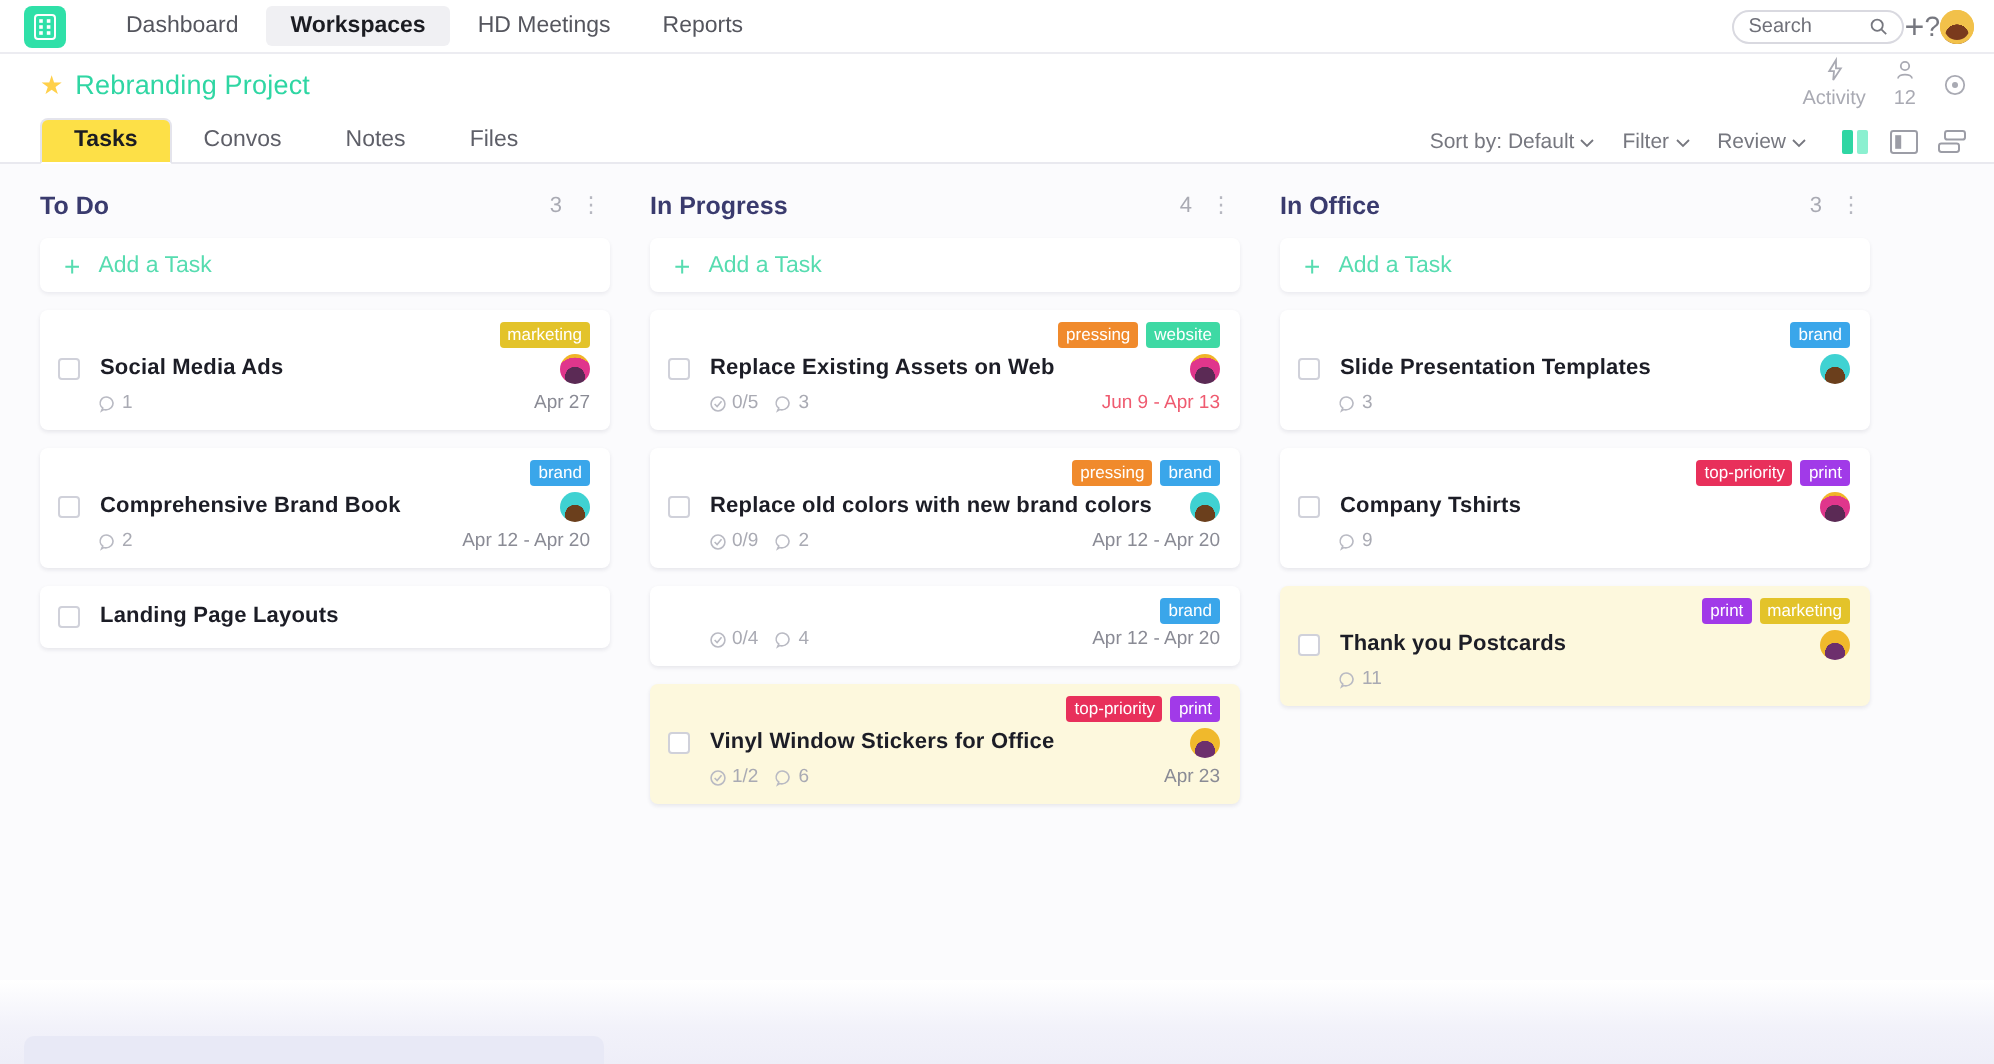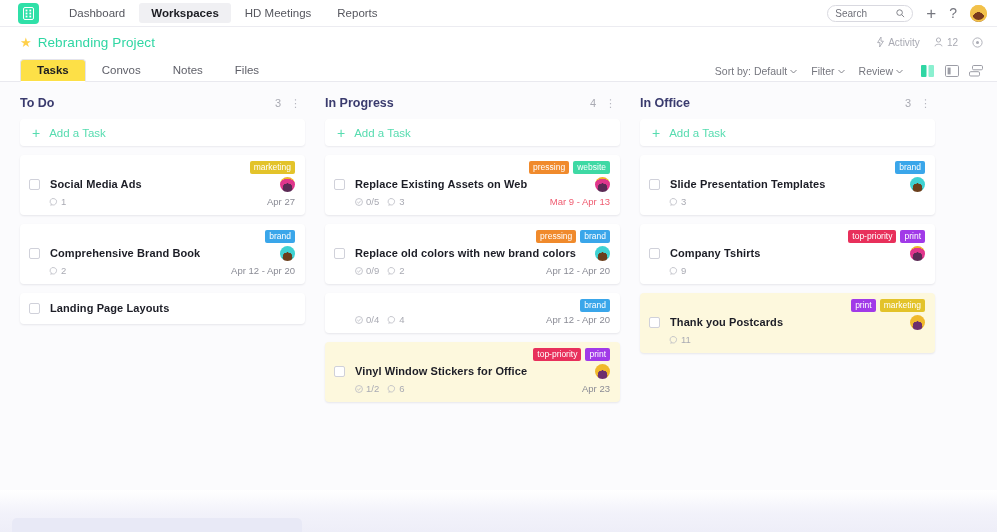--- a/index.html
+++ b/index.html
@@ -14,37 +14,37 @@
     width: 997px; height: 490px;
     background: #ffffff;
     display: flex; flex-direction: column;
   }
 
   
   .topnav {
     height: 27px; flex: 0 0 27px;
     border-bottom: 1px solid #ececf1;
     display: flex; align-items: center;
-    padding: 0 10px 0 18px;
+    padding: 0 10px 0 12px;
     background: #fff;
   }
   .logo {
     width: 21px; height: 21px; border-radius: 4px;
     background: #2fe0a8;
     display: flex; align-items: center; justify-content: center;
     flex: 0 0 21px;
   }
   .logo svg { display:block; }
   .navlinks { display: flex; align-items: center; margin-left: 18px; gap: 2px; }
   .navlink {
     font-size: 11.5px; color: #55565e; padding: 4px 12px;
     border-radius: 3px; white-space: nowrap; cursor: pointer;
   }
   .navlink.active { background: #f0f0f3; color: #1b1c22; font-weight: bold; }
-  .topright { margin-left: auto; display: flex; align-items: center; gap: 13px; }
+  .topright { margin-left: auto; display: flex; align-items: center; }
   .searchbox {
     width: 86px; height: 17px; border: 1px solid #d9d9e0; border-radius: 9px;
     display: flex; align-items: center; justify-content: space-between;
     padding: 0 7px; cursor: text;
   }
   .searchbox .ph { font-size: 10px; color: #6f7079; }
   .icon-btn { color: #8e8f99; cursor: pointer; display: flex; align-items: center; }
   .plus-ico { font-size: 17px; color: #76777f; line-height: 1; }
   .q-ico { font-size: 14px; color: #76777f; line-height: 1; }
   .avatar {
@@ -54,21 +54,21 @@
 
   
   .projbar {
     height: 30px; flex: 0 0 30px; display: flex; align-items: center;
     padding: 0 14px 0 20px; background: #fff;
   }
   .star { color: #ffd04a; font-size: 13px; margin-right: 6px; }
   .projtitle { font-size: 13.5px; font-weight: normal; color: #2fd6a3; letter-spacing: .1px; }
   .projright { margin-left: auto; display: flex; align-items: center; gap: 14px;
                font-size: 10px; color: #a9aab3; }
-  .projright .grp { display: flex; align-items: center; gap: 4px; cursor: pointer; }
+  .projright .grp { display: flex; align-items: center; gap: 4px; cursor: pointer; flex-direction: column; }
 
   
   .tabsbar {
     height: 25px; flex: 0 0 25px; display: flex; align-items: flex-end;
     padding: 0 14px 0 20px; border-bottom: 1px solid #e9e9ef; background:#fff;
   }
   .tab {
     font-size: 11.5px; color: #5e5f68; padding: 4px 16px 5px;
     cursor: pointer; white-space: nowrap;
   }
@@ -336,21 +336,21 @@
                 <path d="M2.6 4.5 L4 5.9 L6.5 3" fill="none" stroke="#b9bac3" stroke-width="0.9"></path>
               </svg>
               <span>0/5</span>
             </span>
             <span class="meta">
               <svg width="8" height="8" viewBox="0 0 9 9">
                 <path d="M4.5 0.7 A3.8 3.4 0 1 1 2 7.6 L0.9 8.3 L1.5 6.7 A3.4 3.4 0 0 1 4.5 0.7 Z" fill="none" stroke="#b9bac3" stroke-width="0.9"></path>
               </svg>
               <span>3</span>
             </span>
-            <span class="cdate due">Mar 9 - Apr 13</span>
+            <span class="cdate due">Jun 9 - Apr 13</span>
           </div>
         </div>
         <div class="card">
           <div class="tags">
             <span class="tag" style="background: rgb(240, 138, 44);">pressing</span>
             <span class="tag" style="background: rgb(58, 166, 234);">brand</span>
           </div>
           <div class="row1">
             <span class="chk"></span>
             <span class="ctitle">Replace old colors with new brand colors</span>

